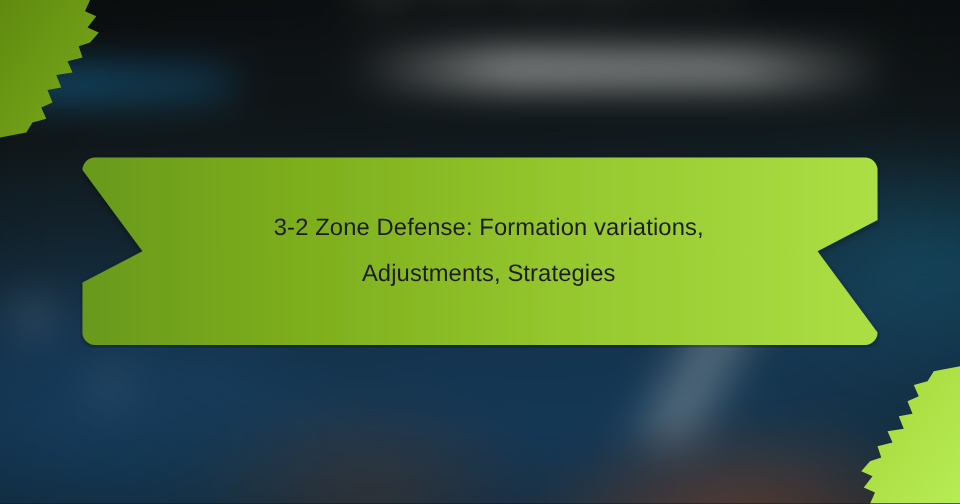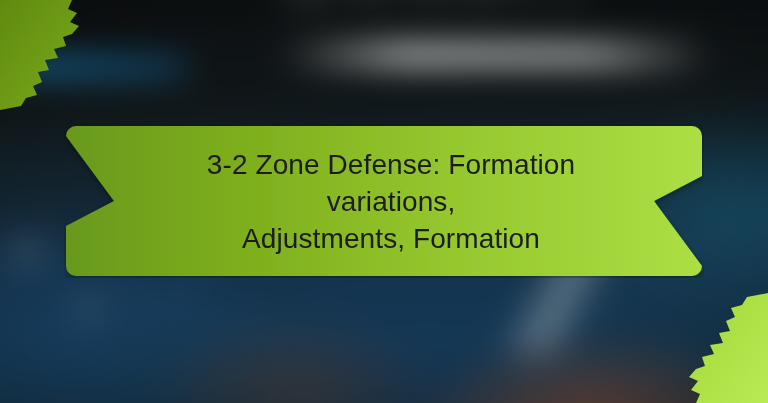--- a/index.html
+++ b/index.html
@@ -115,21 +115,21 @@
     width:640px; height:154px;
     display:flex;
     flex-direction:column;
     align-items:center;
     justify-content:center;
     text-align:center;
     padding:0 92px;
   }
   .ribbon-title {
     color:#1c1c1c;
-    font-size:28px;
+    font-size:19px;
     line-height:37px;
     font-weight:normal;
     font-family:"Liberation Sans", sans-serif;
     letter-spacing:0.1px;
     max-width:470px;
     margin-left:14px;
   }
 </style>
 </head>
 <body>
@@ -184,17 +184,17 @@
         </filter>
       </defs>
       <path d="M12,2 H628 a10,10 0 0 1 10,10 V52
                L590,77 L638,142 a10,10 0 0 1 -10,10 H12
                a10,10 0 0 1 -10,-10 V102 L50,77 L2,12
                a10,10 0 0 1 10,-10 Z" fill="url(#gradRibbon)" filter="url(#ribbonShadow)"></path>
     </svg>
 
     <div class="ribbon-text">
       <div class="ribbon-title">3-2 Zone Defense: Formation variations,</div>
-      <div class="ribbon-title">Adjustments, Formation</div>
+      <div class="ribbon-title">Adjustments, Strategies</div>
     </div>
   </div>
 
 </div>
 
 </body></html>

